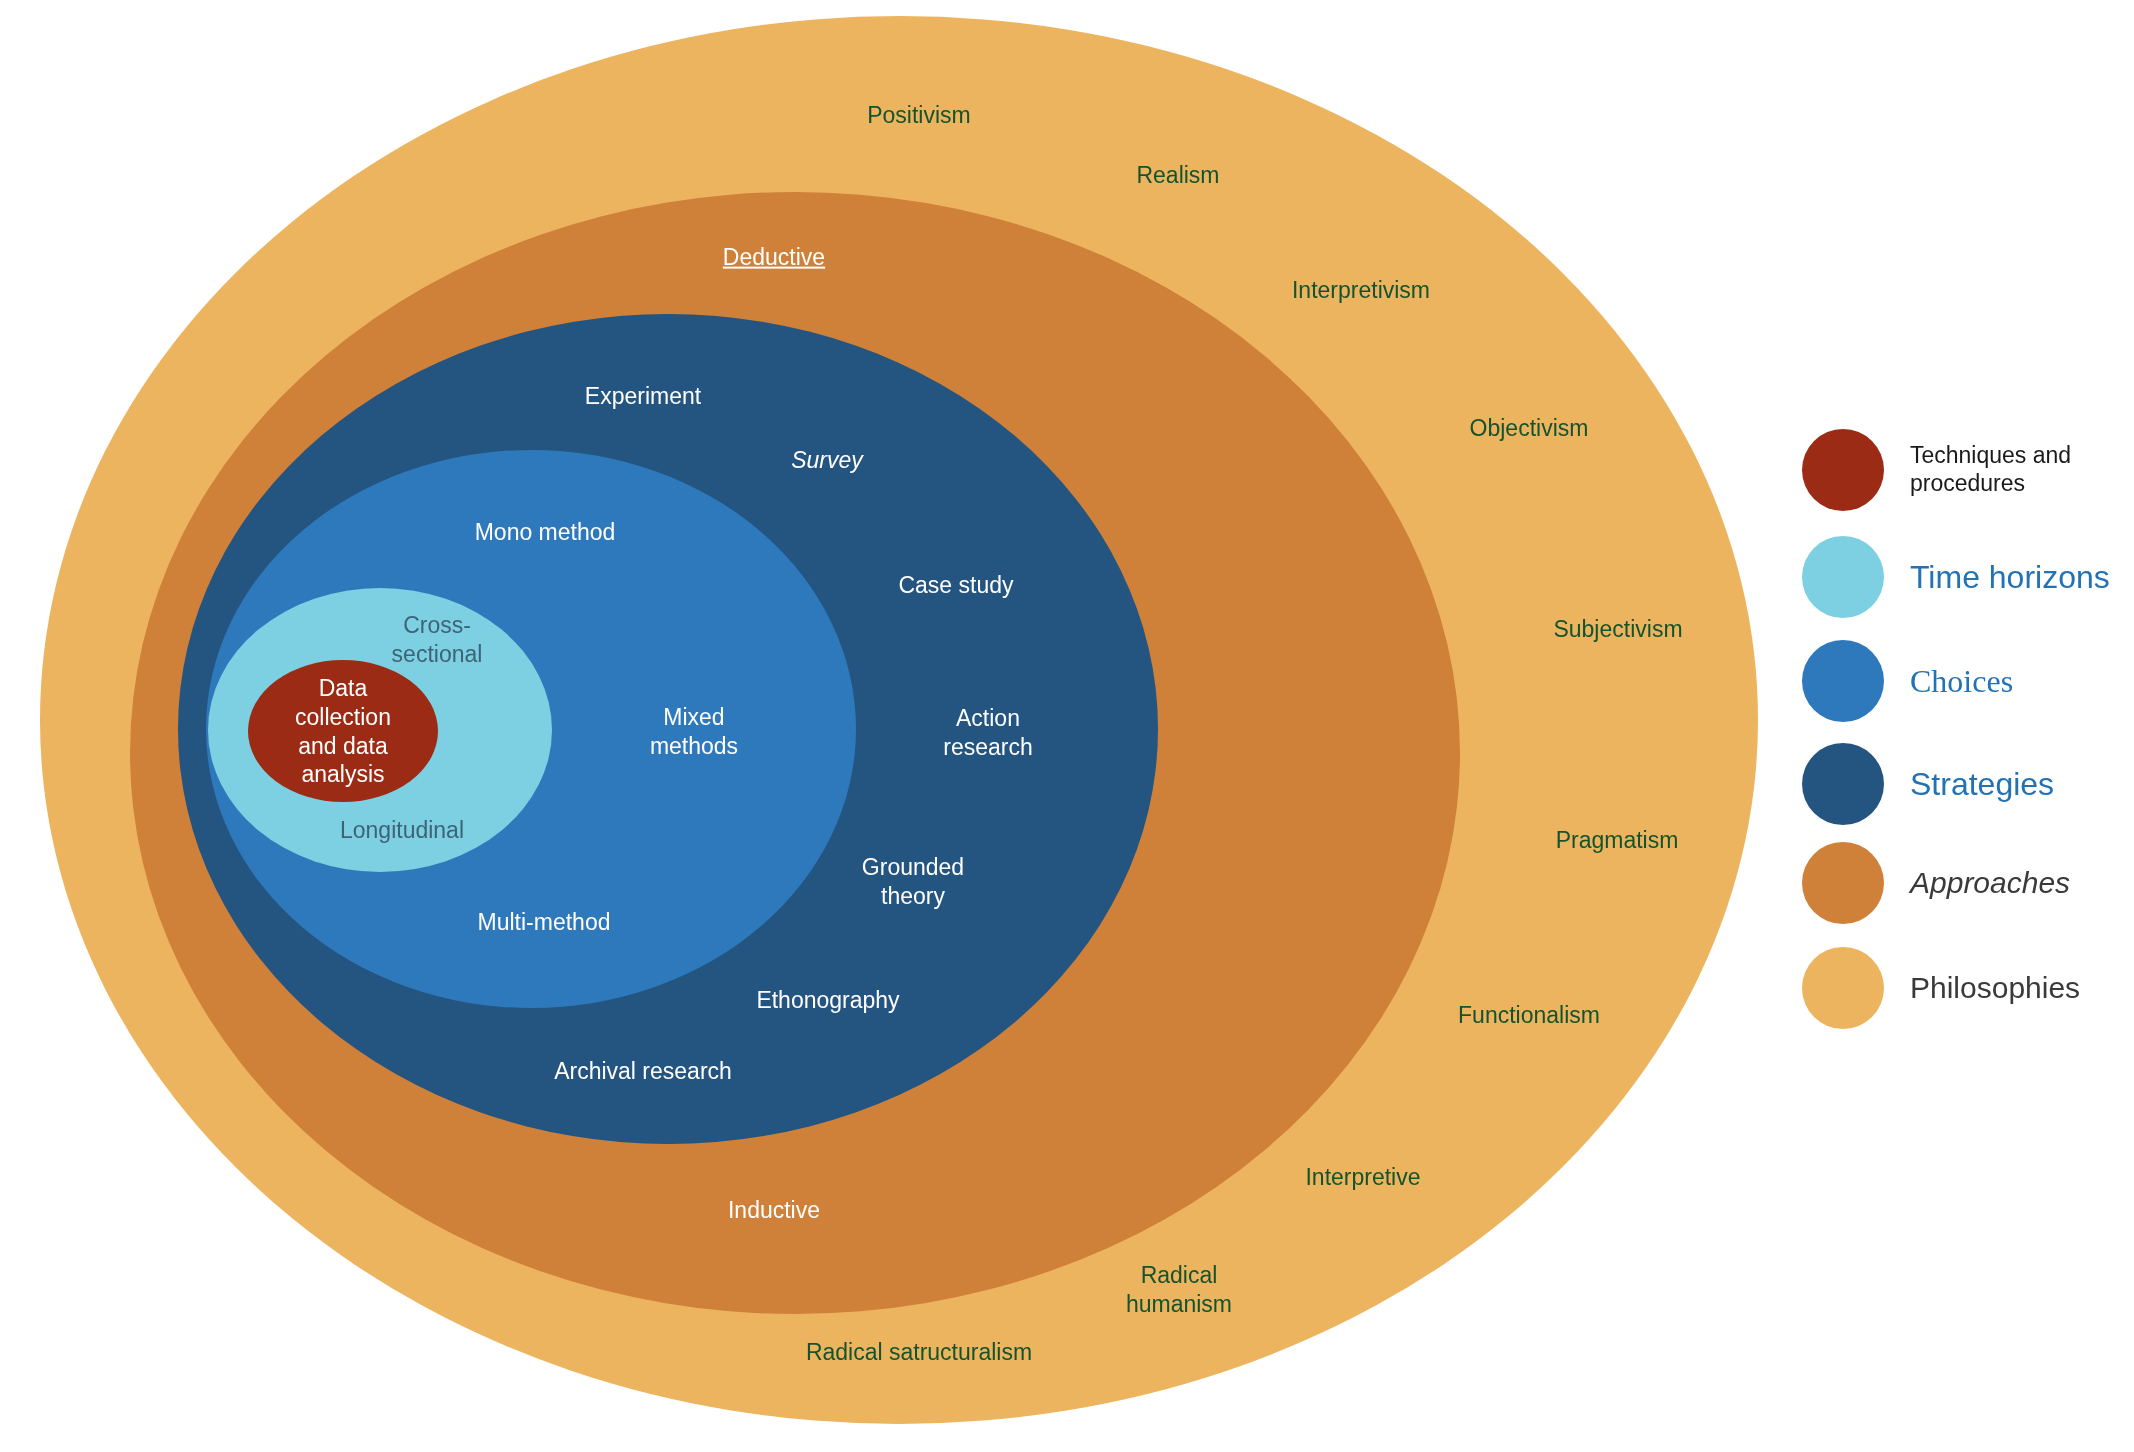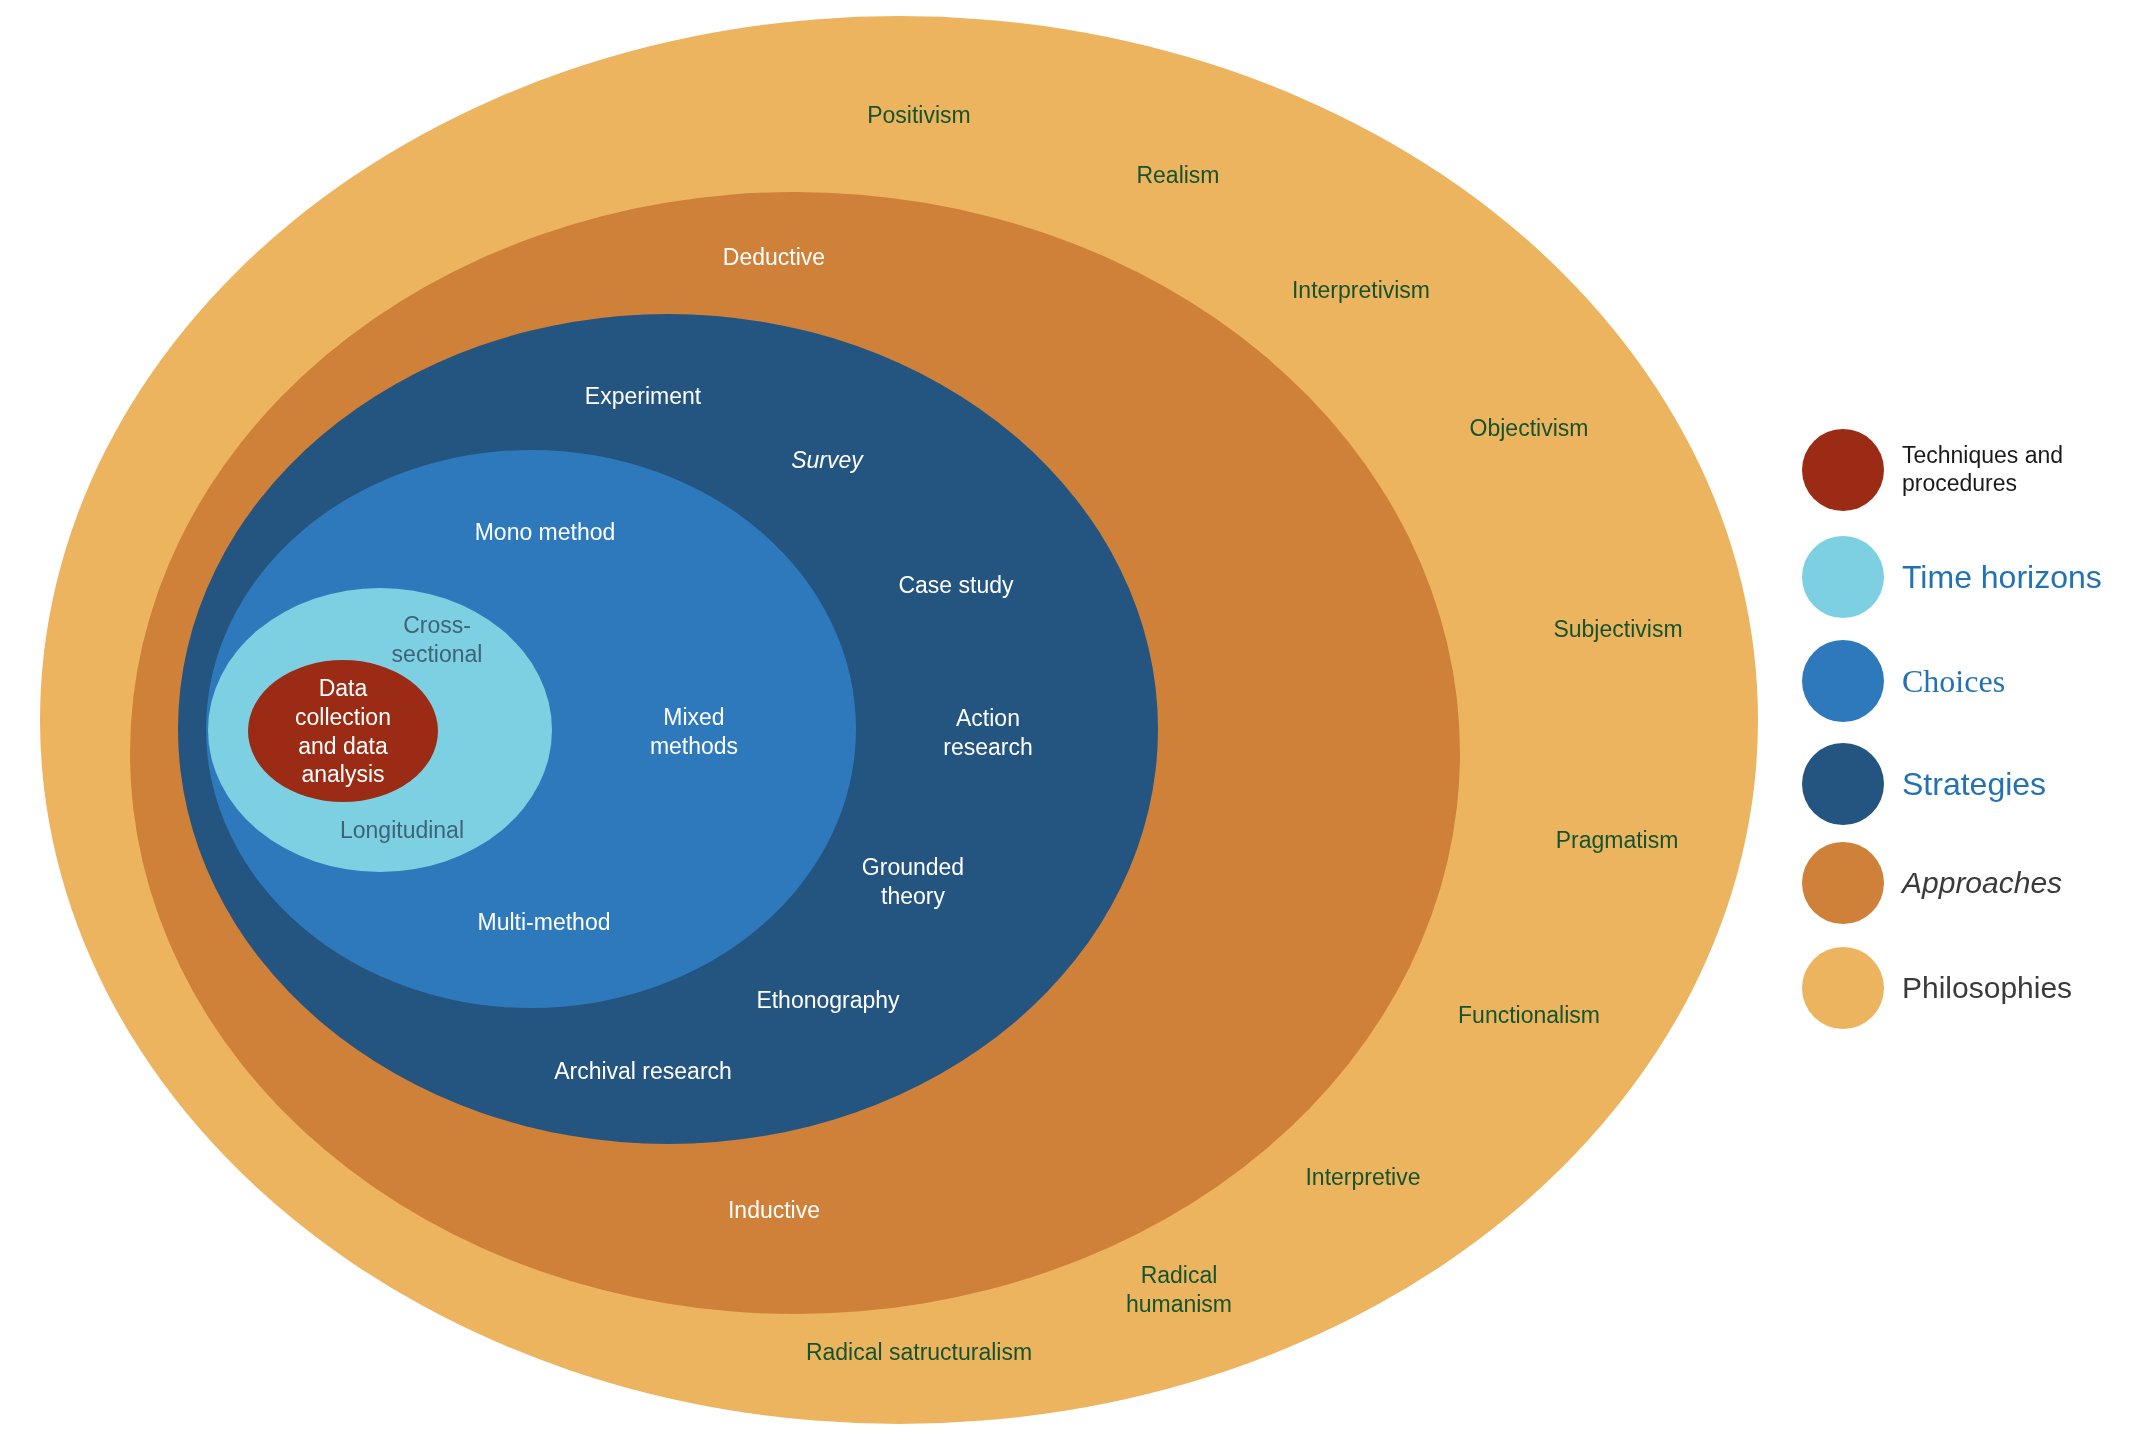--- a/index.html
+++ b/index.html
@@ -23,21 +23,21 @@
     transform:translate(-50%,-50%);
     font-size:23px;line-height:1.25;
     text-align:center;white-space:nowrap;
   }
   .wrap{white-space:normal;}
   .t-dark{color:#14532d;}
   .t-white{color:#ffffff;}
   .t-slate{color:#3e6377;}
 
   .legend{position:absolute;left:1802px;top:0;width:330px;height:100%;}
-  .legend-row{position:absolute;display:flex;align-items:center;gap:18px;}
+  .legend-row{position:absolute;display:flex;align-items:center;gap:26px;}
   .legend-dot{width:82px;height:82px;border-radius:50%;flex:0 0 auto;}
   .legend-label-sm{font-size:23px;line-height:1.2;color:#1a1a1a;width:210px;}
   .legend-label-lg{font-size:32px;color:#2272b4;}
   .legend-label-md{font-size:30px;color:#3a3a3a;}
 </style>
 </head>
 <body>
 
 <div class="stage">
 
@@ -52,21 +52,21 @@
   <div class="lbl t-dark" style="left:1178px;top:175px;">Realism</div>
   <div class="lbl t-dark" style="left:1361px;top:290px;">Interpretivism</div>
   <div class="lbl t-dark" style="left:1529px;top:428px;">Objectivism</div>
   <div class="lbl t-dark" style="left:1618px;top:629px;">Subjectivism</div>
   <div class="lbl t-dark" style="left:1617px;top:840px;">Pragmatism</div>
   <div class="lbl t-dark" style="left:1529px;top:1015px;">Functionalism</div>
   <div class="lbl t-dark" style="left:1363px;top:1177px;">Interpretive</div>
   <div class="lbl t-dark wrap" style="left:1179px;top:1290px;width:135px;">Radical humanism</div>
   <div class="lbl t-dark" style="left:919px;top:1352px;">Radical satructuralism</div>
 
-  <div class="lbl t-white" style="left:774px;top:257px;">Deductive</div>
+  <div class="lbl t-white" style="left:774px;top:257px;text-decoration:underline;">Deductive</div>
   <div class="lbl t-white" style="left:774px;top:1210px;">Inductive</div>
 
   <div class="lbl t-white" style="left:643px;top:396px;">Experiment</div>
   <div class="lbl t-white" style="left:827px;top:460px;font-style:italic;">Survey</div>
   <div class="lbl t-white" style="left:956px;top:585px;">Case study</div>
   <div class="lbl t-white wrap" style="left:988px;top:733px;width:130px;">Action research</div>
   <div class="lbl t-white wrap" style="left:913px;top:882px;width:135px;">Grounded theory</div>
   <div class="lbl t-white" style="left:828px;top:1000px;">Ethonography</div>
   <div class="lbl t-white" style="left:643px;top:1071px;">Archival research</div>
 

